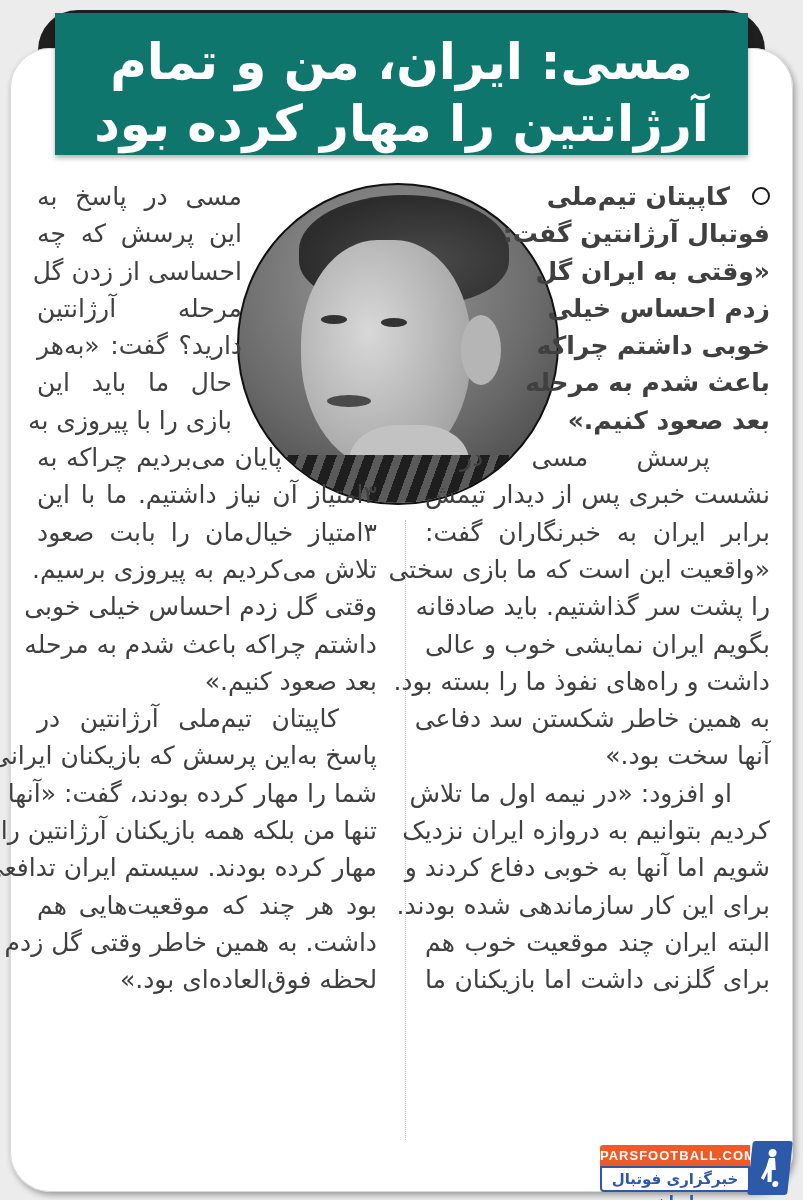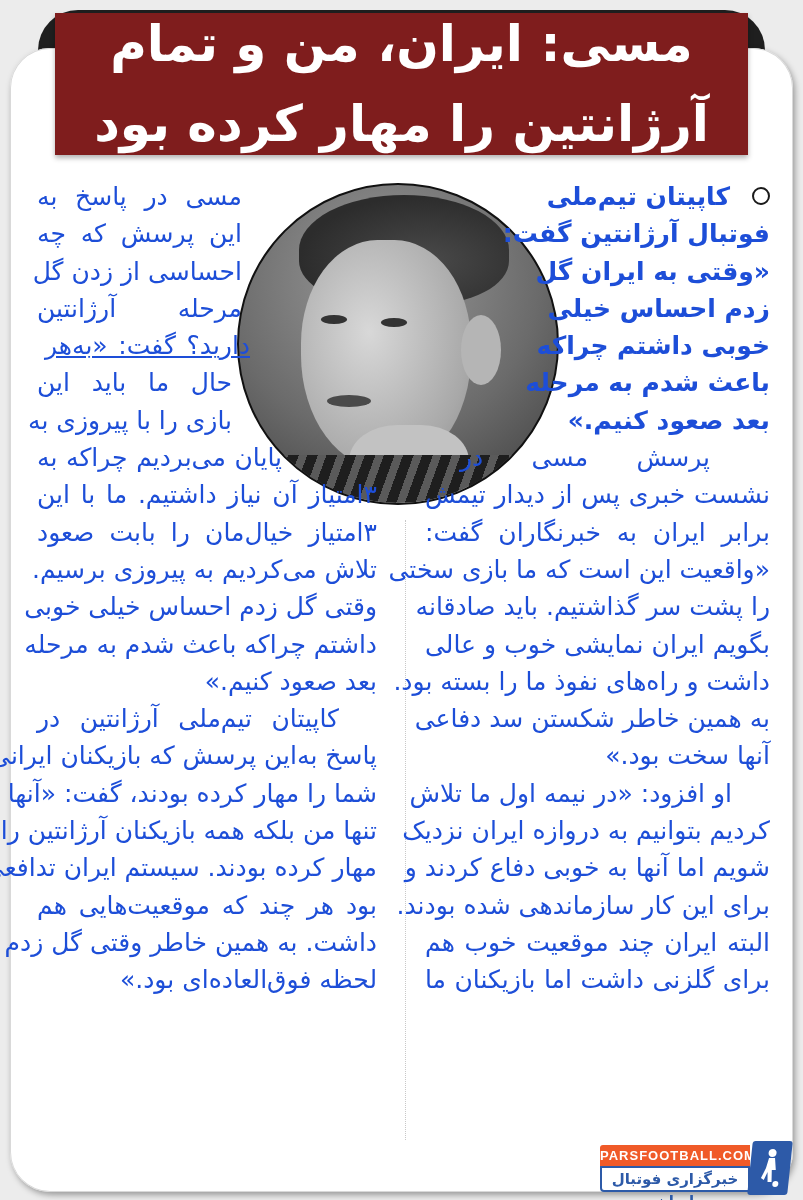--- a/index.html
+++ b/index.html
@@ -13,31 +13,31 @@
       position: absolute; left: 38px; top: 10px; width: 727px; height: 80px;
       background: #1f1f1f; border-radius: 40px 40px 0 0;
     }
     .frame {
       position: absolute; left: 10px; top: 48px; width: 783px; height: 1144px;
       background: #ffffff; border-radius: 40px;
       box-shadow: 2px 3px 6px rgba(0,0,0,0.35), inset 0 0 0 1px #d9d9d9;
     }
     .headline {
       position: absolute; left: 55px; top: 13px; width: 693px; height: 142px;
-      background: #7f1d1d; box-shadow: 0 3px 5px rgba(0,0,0,0.3);
-      display: flex; flex-direction: column; align-items: center; justify-content: space-between;
+      background: #0f766e; box-shadow: 0 3px 5px rgba(0,0,0,0.3);
+      display: flex; flex-direction: column; align-items: center; justify-content: flex-end;
       color: #ffffff; direction: rtl;
     }
     .headline .line {
       font-family: "DejaVu Sans", sans-serif; font-weight: bold;
       font-size: 50px; line-height: 62px; white-space: nowrap;
       letter-spacing: -1px;
     }
     .col {
-      position: absolute; direction: rtl; color: #1d4ed8;
+      position: absolute; direction: rtl; color: #404040;
       font-family: "DejaVu Sans", sans-serif; font-size: 25px;
     }
     .col .ln {
       height: 37.3px; line-height: 37.3px; white-space: nowrap; overflow: visible;
       text-align: justify; text-align-last: justify;
     }
     .col .ln.last { text-align-last: right; }
     .col .ln.indent { padding-right: 38px; }
     .col-right { left: 425px; width: 345px; top: 178px; }
     .col-left  { left: 37px;  width: 340px; top: 178px; }
@@ -152,21 +152,21 @@
   <div class="ln">برای این کار سازماندهی شده بودند.</div>
   <div class="ln">البته ایران چند موقعیت خوب هم</div>
   <div class="ln">برای گلزنی داشت اما بازیکنان ما</div>
 </div>
 
 <div class="col col-left">
   <div class="ln narrow" style="margin-left:0;margin-right:auto;width:205px;">مسی در پاسخ به</div>
   <div class="ln narrow" style="margin-left:0;margin-right:auto;width:205px;">این پرسش که چه</div>
   <div class="ln narrow" style="margin-left:0;margin-right:auto;width:205px;">احساسی از زدن گل</div>
   <div class="ln narrow" style="margin-left:0;margin-right:auto;width:205px;">مرحله آرژانتین</div>
-  <div class="ln narrow" style="margin-left:8px;margin-right:auto;width:205px;text-decoration:underline;">دارید؟ گفت: «به‌هر</div>
+  <div class="ln narrow" style="margin-left:0;margin-right:auto;width:205px;">دارید؟ گفت: «به‌هر</div>
   <div class="ln narrow" style="margin-left:0;margin-right:auto;width:195px;">حال ما باید این</div>
   <div class="ln narrow" style="margin-left:0;margin-right:auto;width:195px;">بازی را با پیروزی به</div>
   <div class="ln narrow" style="margin-left:0;margin-right:auto;width:245px;">پایان می‌بردیم چراکه به</div>
   <div class="ln" style="width:340px;">۳امتیاز آن نیاز داشتیم. ما با این</div>
   <div class="ln">۳امتیاز خیال‌مان را بابت صعود</div>
   <div class="ln">تلاش می‌کردیم به پیروزی برسیم.</div>
   <div class="ln">وقتی گل زدم احساس خیلی خوبی</div>
   <div class="ln">داشتم چراکه باعث شدم به مرحله</div>
   <div class="ln last">بعد صعود کنیم.»</div>
   <div class="ln indent">کاپیتان تیم‌ملی آرژانتین در</div>

